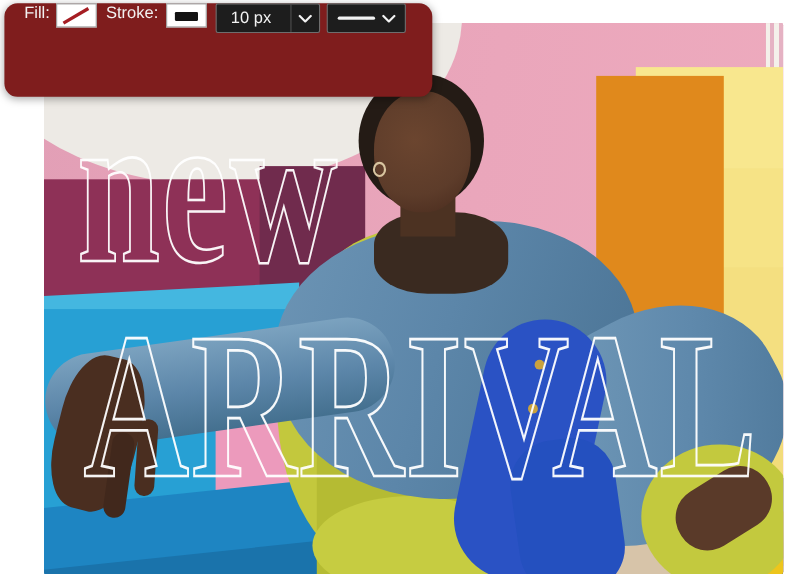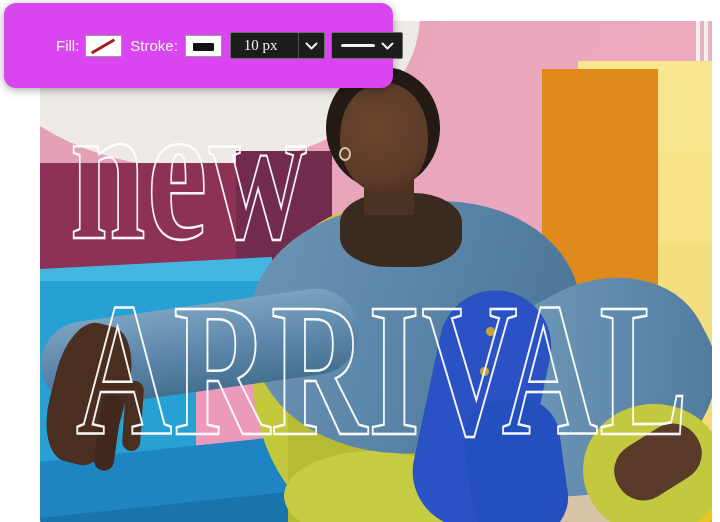--- a/index.html
+++ b/index.html
@@ -90,34 +90,34 @@
   
   .headline { position:absolute; color:transparent; font-weight:700; line-height:1;
               white-space:nowrap; transform-origin:left top; z-index:40; }
   .line-new     { left:30px;  top:50px;  font-size:200px; letter-spacing:2px;
                   -webkit-text-stroke:2.3px rgba(255,255,255,.95); transform:scaleX(.68); }
   .line-arrival { left:36px;  top:254px; font-size:190px; letter-spacing:2px;
                   -webkit-text-stroke:2.5px rgba(255,255,255,.95); transform:scaleX(.70); }
 
   
   .toolbar { position:absolute; left:4px; top:3px; width:389px; height:85px;
-             background:#d946ef; border-radius:12px; z-index:50;
+             background:#7f1d1d; border-radius:12px; z-index:50;
              box-shadow:0 2px 8px rgba(0,0,0,.35);
-             display:flex; align-items:center; padding-left:52px; }
+             display:flex; padding-left:18px; }
   .tb-label { color:#f2f2f2; font-size:15px; }
   .swatch { width:37px; height:22px; background:#ffffff; border:1px solid #9a9a9a;
             position:relative; flex:none; cursor:pointer; }
   .swatch svg { position:absolute; inset:0; }
   .stroke-bar { position:absolute; left:7px; top:7px; width:21px; height:8px;
                 background:#121212; border-radius:1px; }
   .combo { height:27px; background:#1d1d1d; border:1px solid #6e6e6e; border-radius:2px;
            display:flex; align-items:center; color:#f2f2f2; font-size:15px;
            flex:none; cursor:pointer; }
   .combo-width { width:95px; margin-left:8px; }
-  .combo-width .combo-text { flex:1; padding-left:13px;font-family:Liberation Serif, serif; }
+  .combo-width .combo-text { flex:1; padding-left:13px; }
   .combo-chevron { width:26px; height:100%; display:flex; align-items:center;
                    justify-content:center; border-left:1px solid #4f4f4f; }
   .combo-style { width:72px; margin-left:6px; justify-content:space-between;
                  padding:0 8px 0 9px; }
   .style-line { width:34px; height:3px; background:#f2f2f2; border-radius:2px; }
   .gap-6 { width:6px; flex:none; } .gap-8 { width:8px; flex:none; } .gap-7 { width:7px; flex:none; }
 </style>
 </head>
 <body>
 

